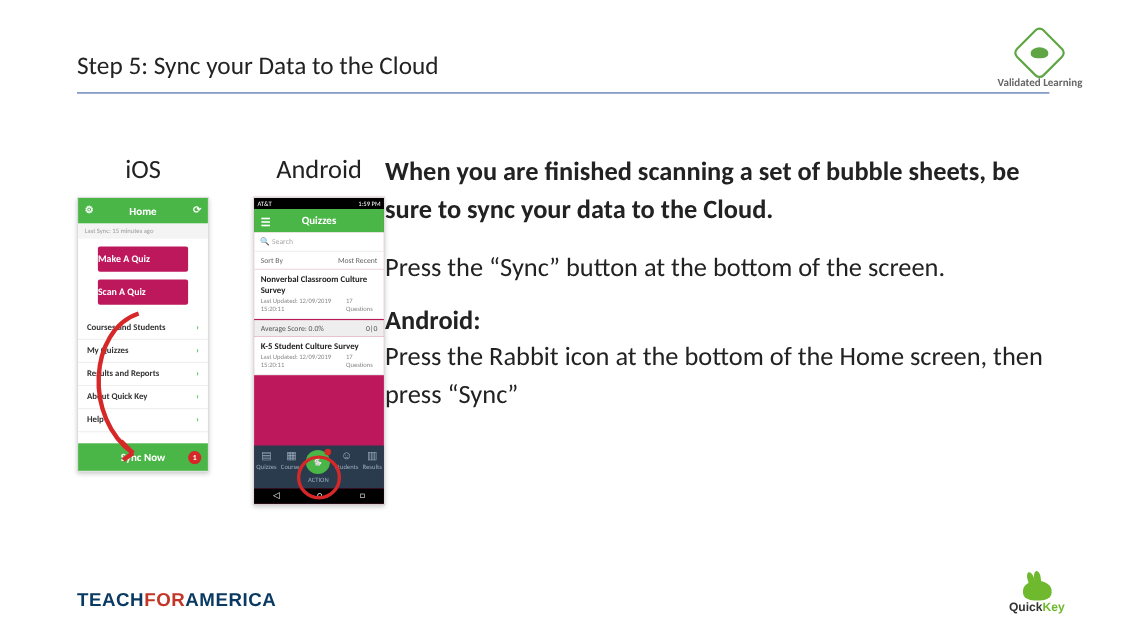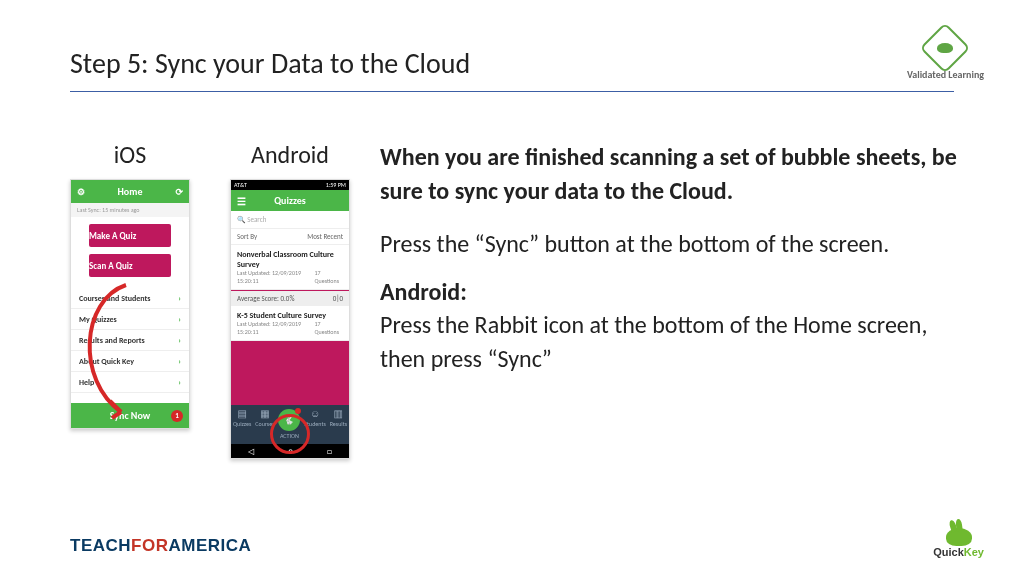--- a/index.html
+++ b/index.html
@@ -13,21 +13,21 @@
   }
   .slide-header {
     position: absolute;
     top: 46px;
     left: 70px;
     right: 70px;
     border-bottom: 1px solid #3c5ea5;
     padding-bottom: 10px;
   }
   .slide-title {
-    font-size: 28px;
+    font-size: 23px;
     font-weight: 400;
     color: #222;
   }
   .vl-logo {
     position: absolute;
     top: 30px;
     right: 40px;
     text-align: center;
     font-size: 10px;
     color: #666;
@@ -49,21 +49,20 @@
     position: absolute;
     top: 50%; left: 50%;
     transform: translate(-50%,-50%) rotate(-45deg);
   }
   .content {
     position: absolute;
     top: 140px;
     left: 70px;
     right: 60px;
     display: flex;
-    gap: 30px;
   }
   .phones {
     display: flex;
     gap: 40px;
   }
   .phone-col { text-align: center; }
   .phone-col .plat-label {
     font-size: 24px;
     font-weight: 400;
     color: #222;
@@ -232,21 +231,21 @@
     font-family: Arial, sans-serif;
     font-size:17px;
     font-weight:800;
     letter-spacing:0.5px;
   }
   .footer-left .t1 { color:#0a3a62; }
   .footer-left .t2 { color:#c33527; }
   .footer-left .t3 { color:#0a3a62; }
   .footer-right {
     position:absolute;
-    right:40px; bottom:18px;
+    right:56px; bottom:18px;
     text-align:right;
   }
   .footer-right .rabbit-icon {
     width:26px; height:18px;
     background:#6fb92f;
     border-radius:50% 50% 40% 40%;
     margin:0 auto;
     position:relative;
   }
   .footer-right .rabbit-icon::before {

